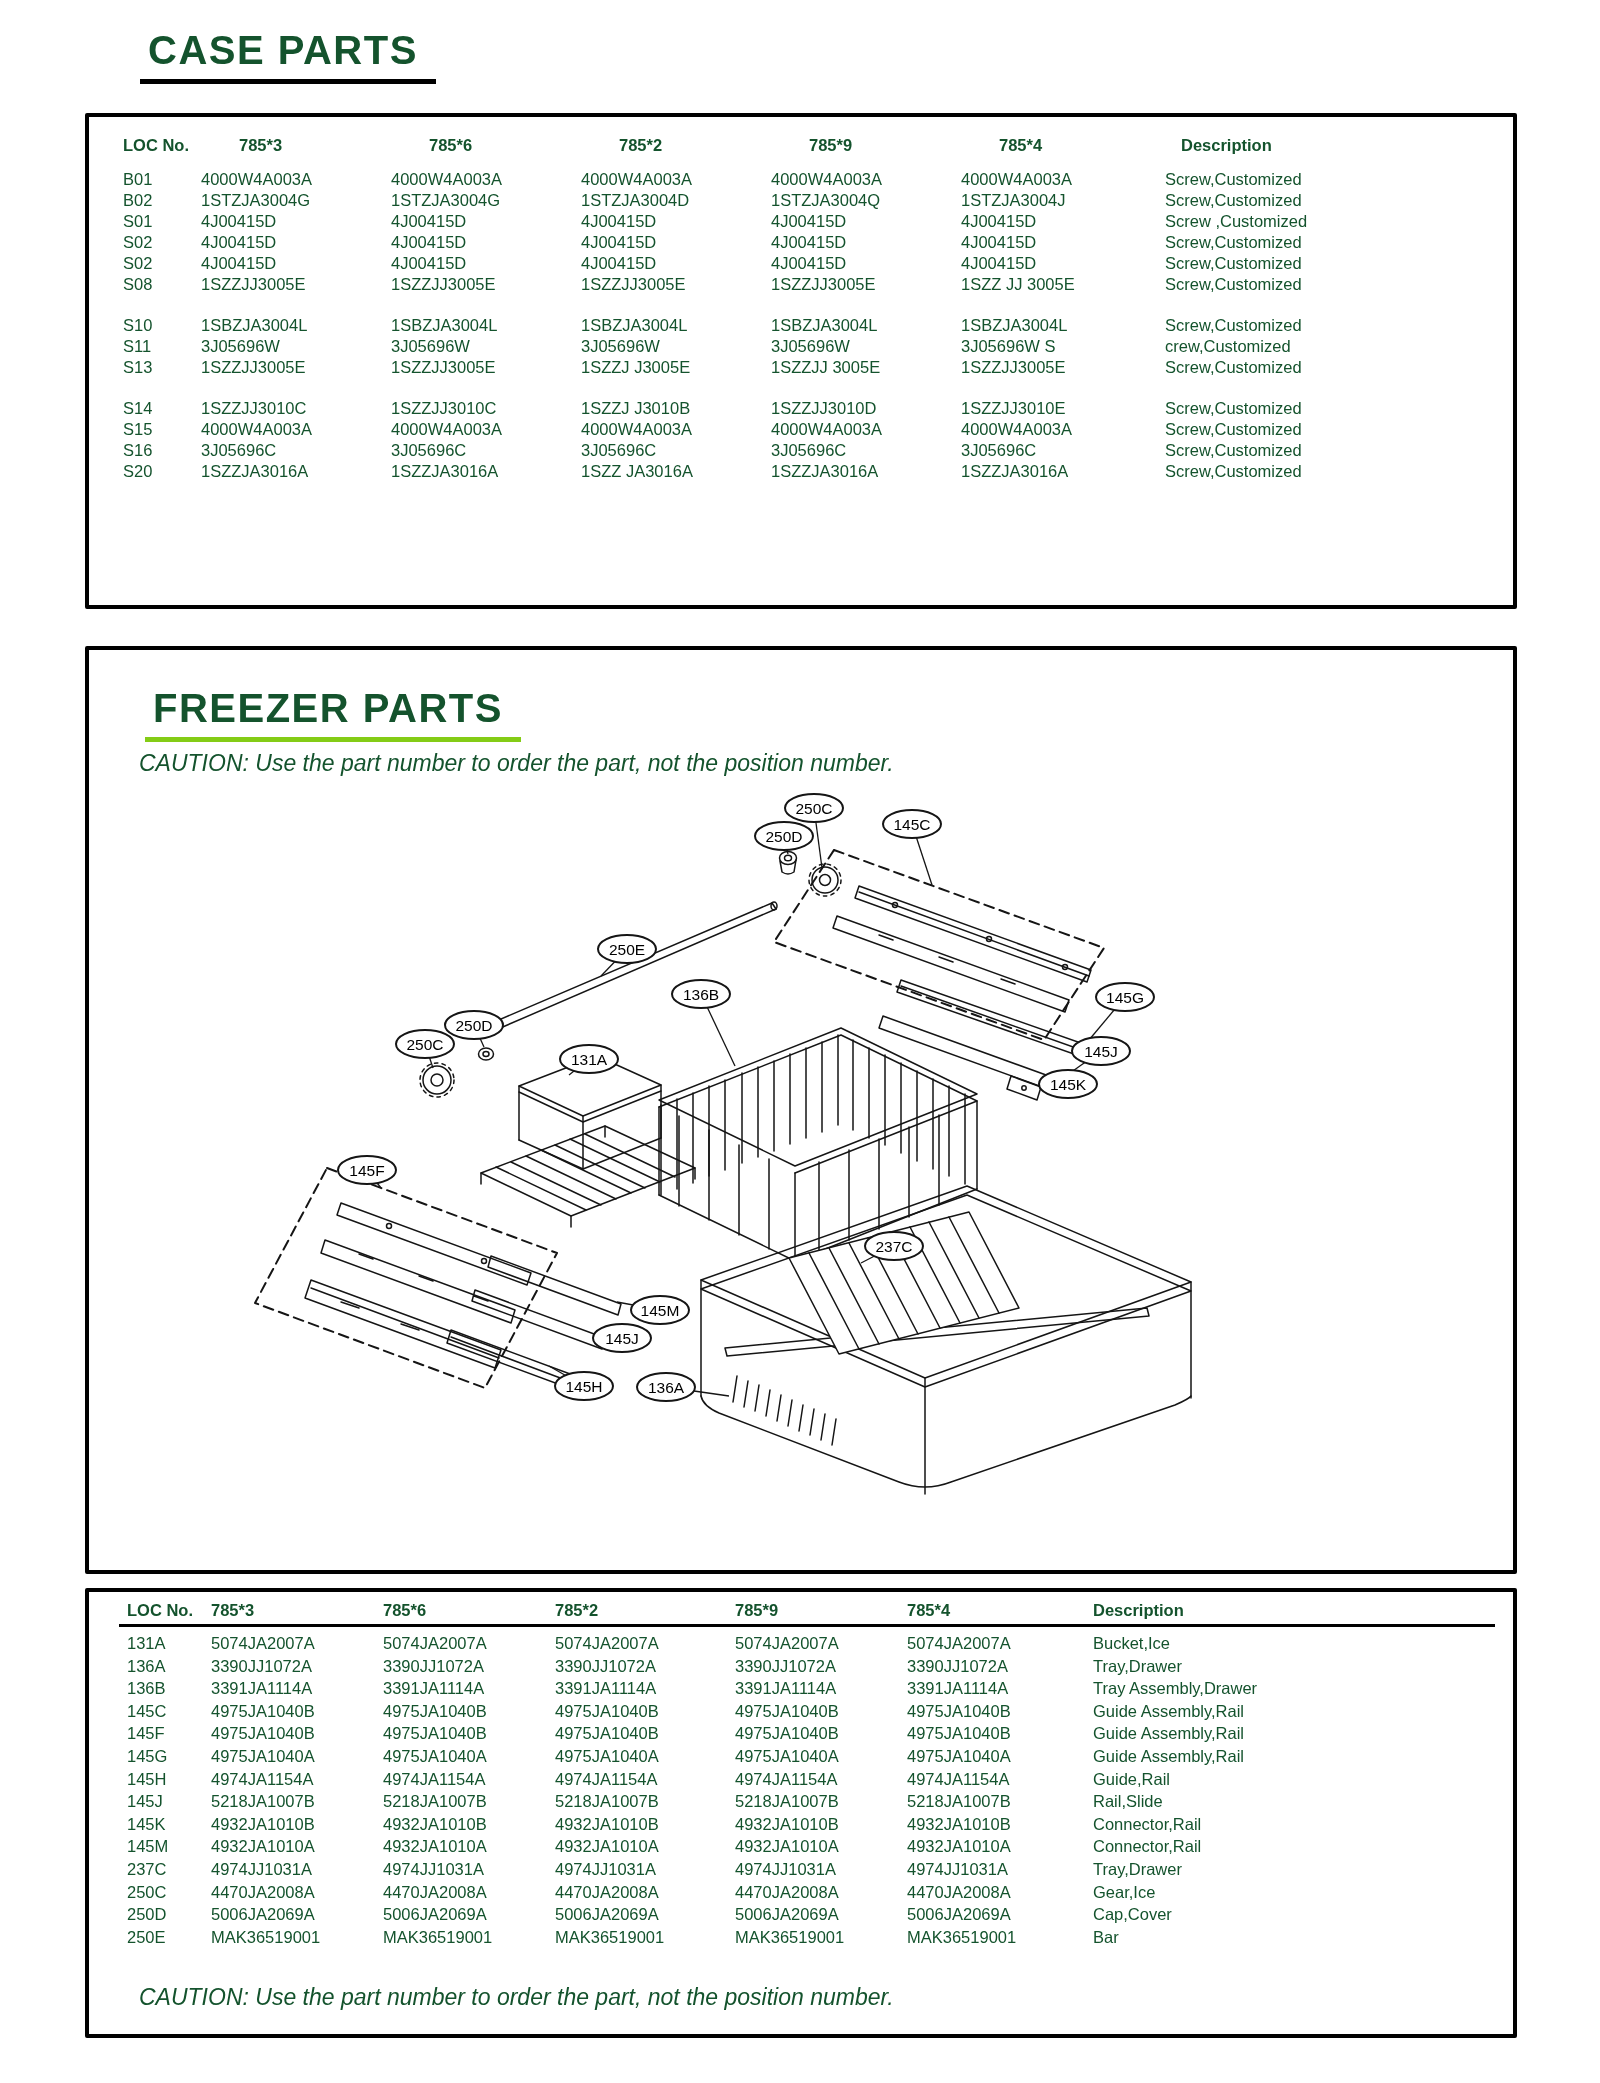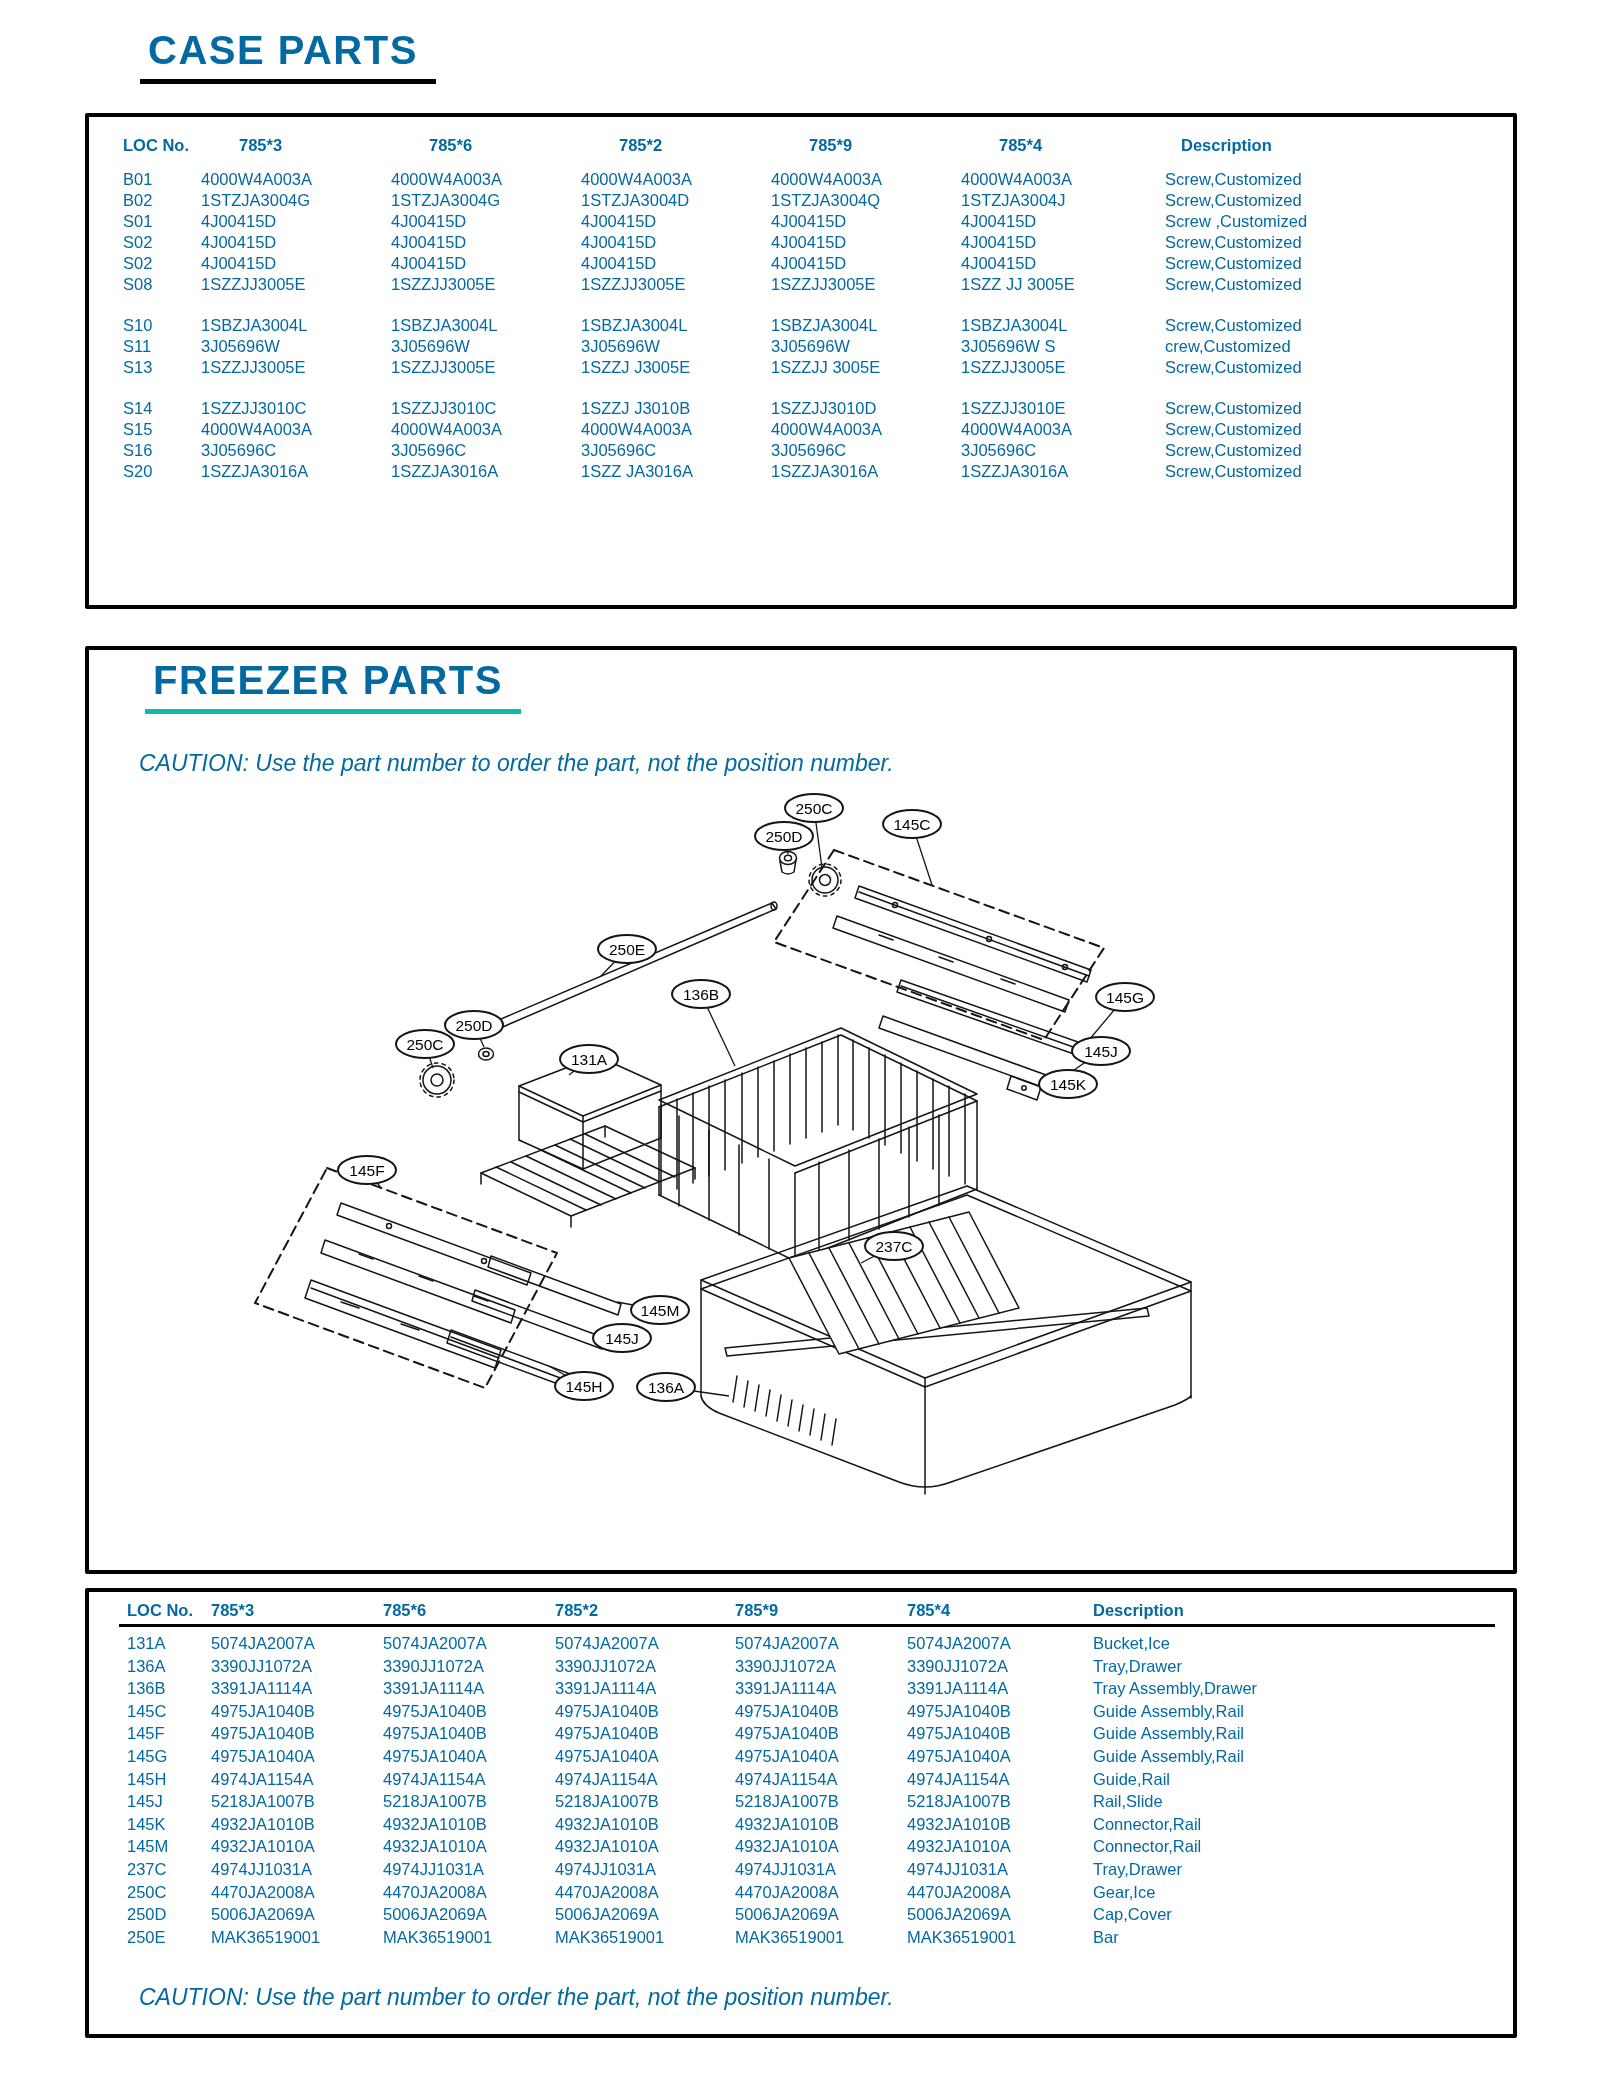--- a/index.html
+++ b/index.html
@@ -1,30 +1,30 @@
 <!DOCTYPE html>
 <html><head>
 <meta charset="utf-8">
 <style>
   *{box-sizing:border-box;margin:0;padding:0}
   html,body{background:#fff}
-  .page{position:relative;width:1600px;height:2083px;background:#fff;color:#0369a1;
+  .page{position:relative;width:1600px;height:2083px;background:#fff;color:#14532d;
         font-family:"Liberation Sans","DejaVu Sans",sans-serif;overflow:hidden}
 
   .big-title{position:absolute;font-size:40px;font-weight:bold;letter-spacing:1.5px;
              border-bottom:5px solid #000;padding:0 18px 6px 8px;white-space:nowrap}
   #case-title{left:140px;top:28px}
 
   .frame{position:absolute;left:85px;border:4px solid #000;border-radius:2px;background:#fff}
   #frame-case{top:113px;width:1432px;height:496px}
   #frame-freezer{top:646px;width:1432px;height:928px}
   #frame-table{top:1588px;width:1432px;height:450px}
 
-  #freezer-title{position:absolute;left:56px;top:8px;font-size:40px;font-weight:bold;
-                 letter-spacing:1.5px;border-bottom:5px solid #14b8a6;padding:0 18px 6px 8px;white-space:nowrap}
+  #freezer-title{position:absolute;left:56px;top:36px;font-size:40px;font-weight:bold;
+                 letter-spacing:1.5px;border-bottom:5px solid #84cc16;padding:0 18px 6px 8px;white-space:nowrap}
 
   .caution{position:absolute;font-size:23px;font-weight:normal;font-style:italic;white-space:nowrap}
   #caution-top{left:50px;top:100px}
   #caution-bottom{left:50px;top:392px}
 
   .parts-table{border-collapse:collapse;table-layout:fixed}
   .parts-table th,.parts-table td{font-size:16.5px;line-height:21px;text-align:left;
         white-space:nowrap;padding:0;font-weight:normal;overflow:visible}
   .parts-table th{font-weight:bold}
 

